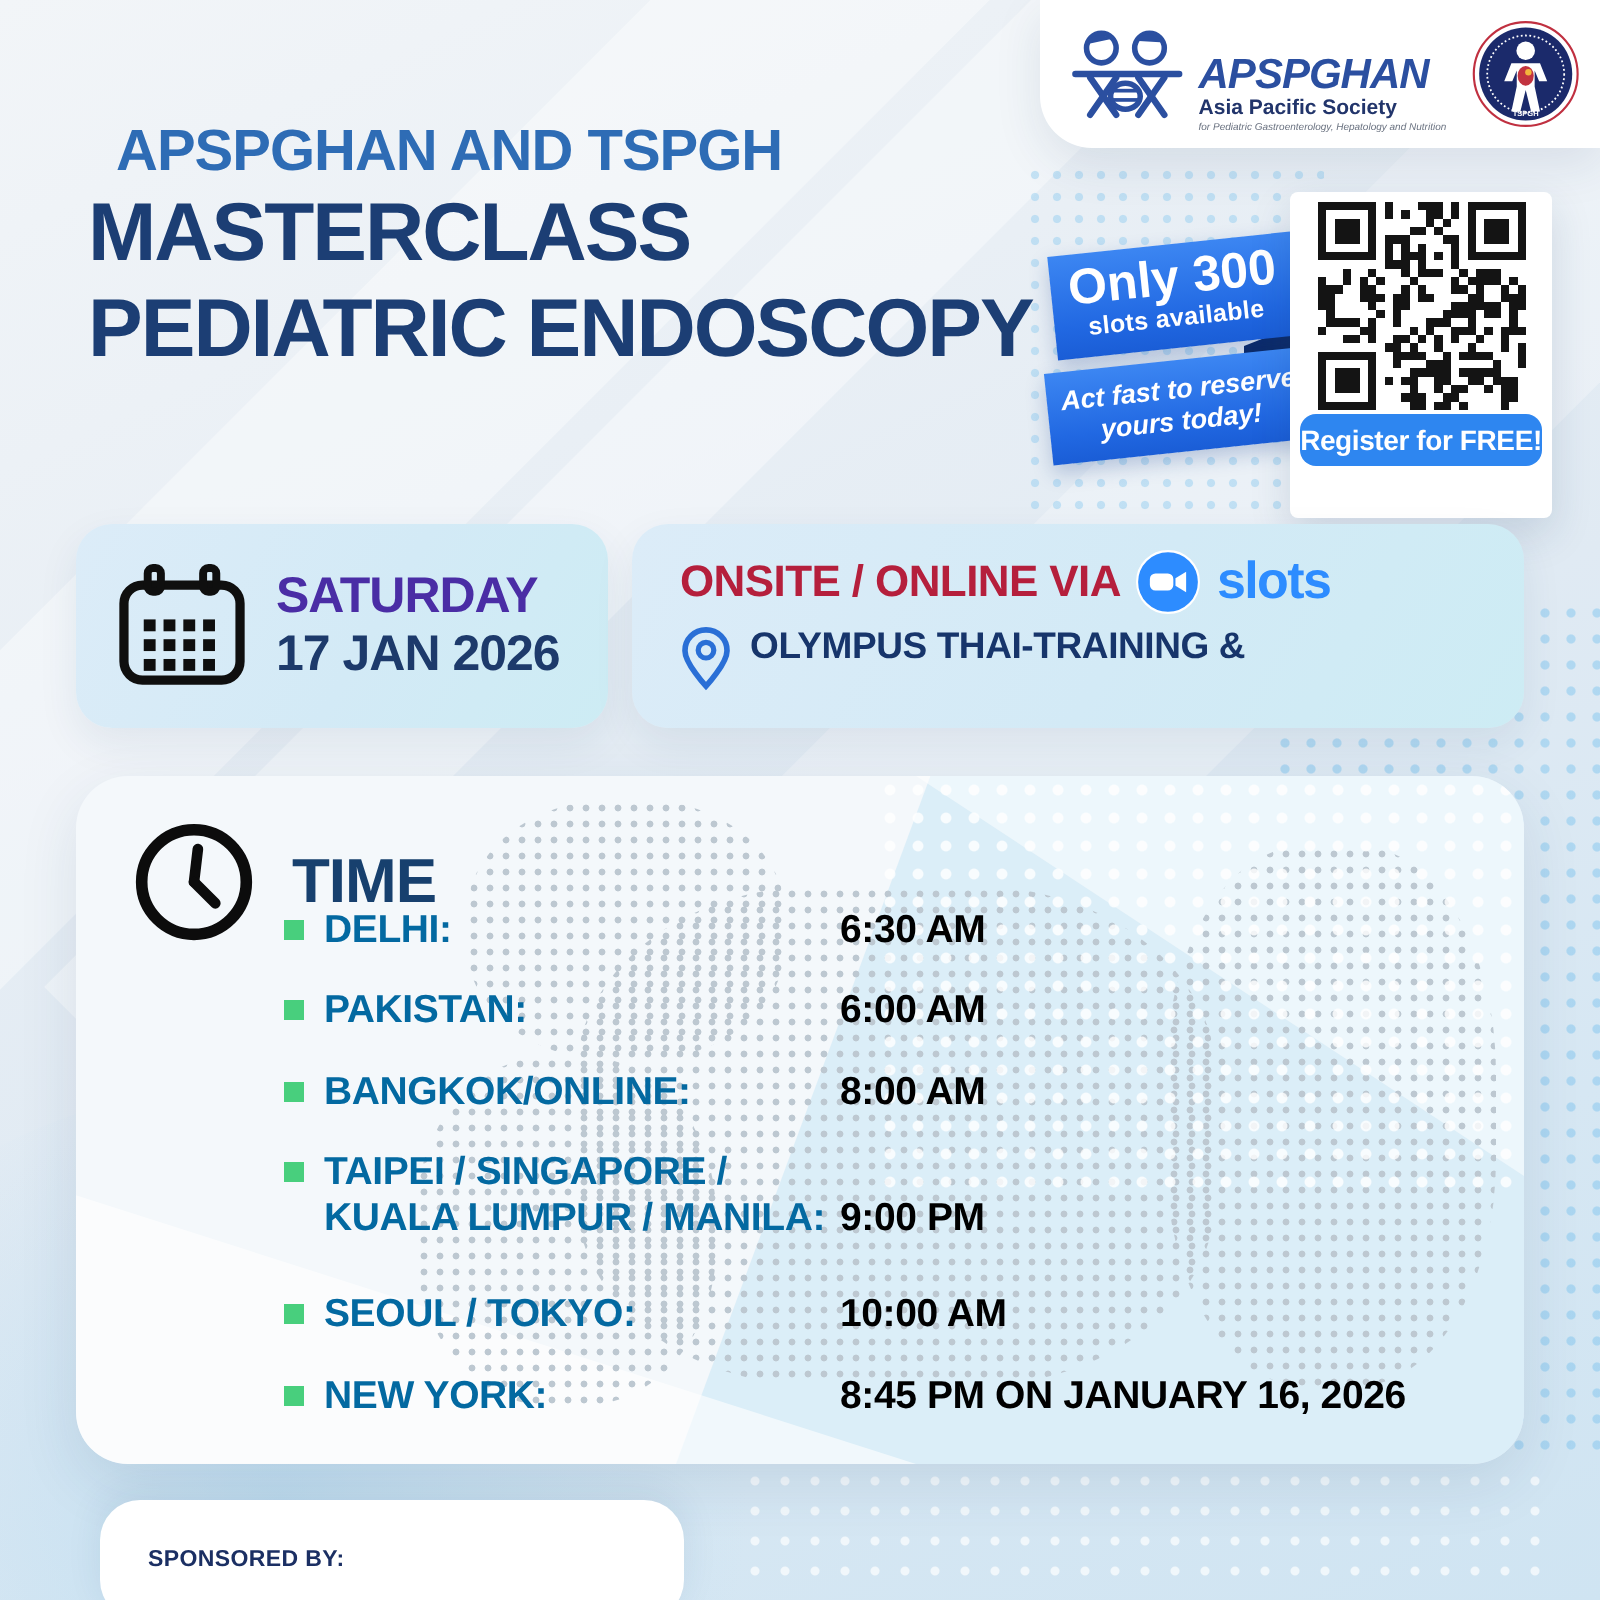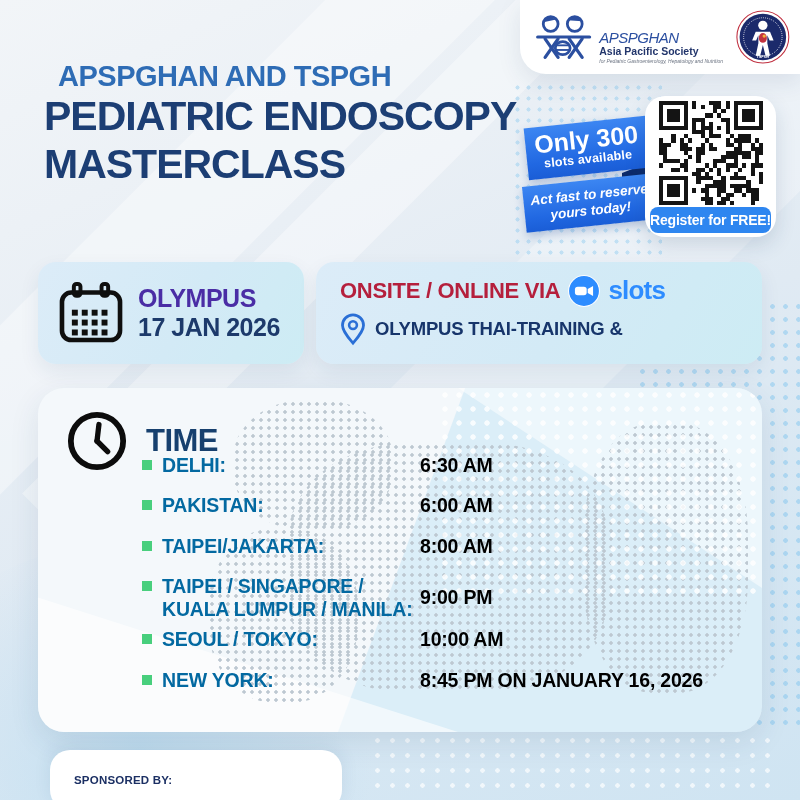--- a/index.html
+++ b/index.html
@@ -20,21 +20,21 @@
     background-image:radial-gradient(rgba(126,196,238,.48) 2px, transparent 2.6px); background-size:13px 13px; }
   .dots-ribbon { left:512px; top:82px; width:150px; height:175px;
     background-image:radial-gradient(rgba(150,206,240,.5) 1.8px, transparent 2.3px); background-size:11px 11px; }
   .dots-bottom { left:370px; top:733px; width:400px; height:60px; opacity:.75;
     background-image:radial-gradient(rgba(255,255,255,.9) 2px, transparent 2.5px); background-size:15px 15px; }
 
   
   .logo-card { position:absolute; left:520px; top:0; width:280px; height:74px; background:#ffffff;
     border-radius:0 0 0 26px; box-shadow:0 8px 24px rgba(30,60,100,.10); display:flex; align-items:center; padding:6px 10px 6px 14px; }
   .apsp-text { margin-left:6px; width:148px; }
-  .apsp-name { font-size:15px; font-weight:400; font-style:italic; color:#2b4fa0; letter-spacing:-.5px; line-height:1;margin-top:20px; }
+  .apsp-name { font-size:21px; font-weight:700; font-style:italic; color:#2b4fa0; letter-spacing:-.5px; line-height:1;margin-top:20px; }
   .apsp-sub  { font-size:10.5px; font-weight:800; color:#22356b; line-height:1.25; }
   .apsp-tag  { font-size:5px; color:#6a7280; font-style:italic; line-height:1.2; }
   .tspgh-badge { margin-left:auto; }
 
   
   .title-block { position:absolute; left:44px; top:60px; }
   .title-kicker { margin-left:14px; font-size:29px; font-weight:800; color:#2e6cb5; letter-spacing:-.5px; }
   .title-main { font-size:41px; font-weight:800; color:#1c3e74; letter-spacing:-1px; line-height:1.17; }
 
   
@@ -45,40 +45,40 @@
   .fold3 { left:12px; top:86px; width:26px; height:26px; clip-path:polygon(0 0, 100% 0, 48% 100%); }
   .band { position:absolute; background:linear-gradient(180deg,#3c86f2 0%,#2168e2 70%,#1a5dd6 100%);
     color:#fff; text-align:center; transform:rotate(-6deg); box-shadow:0 4px 10px rgba(20,60,140,.25); }
   .band1 { left:4px; top:12px; width:122px; height:52px; padding-top:4px; }
   .band1 .big { font-size:25px; font-weight:800; line-height:1.05; }
   .band1 .small { font-size:12.5px; font-weight:700; letter-spacing:.2px; }
   .band2 { left:2px; top:70px; width:132px; height:46px; display:flex; align-items:center; justify-content:center; }
   .band2 .txt { font-size:13.5px; font-weight:800; font-style:italic; line-height:1.18; }
 
   
-  .qr-card { position:absolute; left:645px; top:96px; width:131px; height:141px; background:#fff;
-    border-radius:20px; box-shadow:0 8px 20px rgba(30,60,100,.15); padding:5px; }
+  .qr-card { position:absolute; left:645px; top:96px; width:131px; height:163px; background:#fff;
+    border-radius:4px; box-shadow:0 8px 20px rgba(30,60,100,.15); padding:5px; }
   .qr-box { width:121px; height:104px; display:flex; align-items:center; justify-content:center; }
   .qr-box svg { width:104px; height:104px; }
   .qr-cta { margin-top:2px; width:121px; height:26px; background:#2e86f0; border-radius:8px; color:#fff;
     font-size:14px; font-weight:800; display:flex; align-items:center; justify-content:center; letter-spacing:-.2px; }
 
   
   .info-card { position:absolute; top:262px; height:102px; border-radius:18px;
     background:linear-gradient(120deg,#dcecf8 0%,#d3eaf6 55%,#cdecf4 100%);
     box-shadow:0 8px 20px rgba(30,60,100,.08); }
   .date-card { left:38px; width:266px; display:flex; align-items:center; padding-left:20px; }
   .date-text { margin-left:14px; }
   .date-day  { font-size:25px; font-weight:800; color:#4a2da5; letter-spacing:-.5px; line-height:1.15; }
   .date-date { font-size:25px; font-weight:800; color:#1d3a6b; letter-spacing:-.5px; line-height:1.15; }
   .venue-card { left:316px; width:446px; padding:13px 0 0 24px; }
   .venue-row1 { display:flex; align-items:center; gap:8px; }
   .venue-mode { font-size:22px; font-weight:800; color:#b51f3c; letter-spacing:-.3px; }
   .zoom-wordmark { font-size:26px; font-weight:700; color:#2d8cff; letter-spacing:-.8px; line-height:1; margin-top:-2px; }
-  .venue-row2 { display:flex; align-items:center; gap:9px; margin-top:5px; }
+  .venue-row2 { display:flex; align-items:flex-start; gap:9px; margin-top:5px; }
   .venue-loc { font-size:18.5px; font-weight:800; color:#17356b; line-height:1.16; letter-spacing:-.2px; }
 
   
   .time-card { position:absolute; left:38px; top:388px; width:724px; height:344px; border-radius:26px;
     background:#f4f8fb; box-shadow:0 10px 30px rgba(30,60,100,.10); overflow:hidden; }
   .tc-shape { position:absolute; pointer-events:none; }
   .tc-tri1 { left:300px; top:0; width:424px; height:344px; background:rgba(199,229,246,.55);
     clip-path:polygon(30% 0, 100% 0, 100% 100%, 0 100%); }
   .tc-tri2 { left:0; top:120px; width:420px; height:224px; background:rgba(255,255,255,.6);
     clip-path:polygon(0 40%, 100% 100%, 0 100%); }
@@ -93,21 +93,21 @@
   .white-dots { position:absolute; left:400px; top:0; width:324px; height:210px; opacity:.85;
     background-image:radial-gradient(rgba(255,255,255,.95) 2.4px, transparent 3px); background-size:14px 14px; pointer-events:none; }
   .time-header { position:absolute; left:28px; top:22px; display:flex; align-items:center; gap:18px; }
   .time-heading { font-size:31px; font-weight:800; color:#17406e; letter-spacing:-.5px; }
   .time-rows { position:absolute; left:104px; top:66px; width:600px; }
   .time-row { display:flex; align-items:flex-start; margin-bottom:18px; }
   .time-row .bullet { width:10px; height:10px; background:#48cf7d; margin:6px 10px 0 0; flex:none; }
   .time-row .city { width:258px; font-size:19.5px; font-weight:800; color:#0369a1; letter-spacing:-.2px;
     line-height:1.15; white-space:pre-line; flex:none; }
   .time-row .time { font-size:19.5px; font-weight:800; color:#000000; letter-spacing:-.2px; line-height:1.15; }
-  .time-row.two-line { align-items:center; margin-bottom:8px; }
+  .time-row.two-line { align-items:flex-end; margin-bottom:26px; }
   .time-row.two-line .bullet { align-self:flex-start; }
 
   
   .sponsor-card { position:absolute; left:50px; top:750px; width:292px; height:60px; background:#fff;
     border-radius:20px; box-shadow:0 -4px 18px rgba(30,60,100,.08); display:flex; align-items:center; padding:0 18px 0 24px; }
   .sponsor-label { font-size:11.5px; font-weight:800; color:#1b2f63; letter-spacing:.2px; }
   .olympus { margin-left:12px; position:relative; }
   .olympus-name { font-size:27px; font-weight:800; color:#283583; letter-spacing:-.5px; transform:scaleY(.92); display:inline-block; }
   .olympus-r { font-size:8px; font-weight:700; color:#283583; vertical-align:top; }
   .olympus-swoosh { position:absolute; left:4px; right:2px; bottom:-4px; height:4px;
@@ -155,22 +155,22 @@
       <circle cx="30" cy="17" r="5.2" fill="#ffffff"></circle>
       <path d="M22 24 h16 l4 10 h-4.5 l-2.5 -6 v9 l3 14 h-5 l-3 -12 -3 12 h-5 l3 -14 v-9 l-2.5 6 H18 Z" fill="#ffffff"></path>
       <ellipse cx="30" cy="31" rx="4.5" ry="5.5" fill="#c2333f"></ellipse>
       <circle cx="31.5" cy="29" r="1.8" fill="#f3b43c"></circle>
       <text x="30" y="53.5" text-anchor="middle" font-size="4.2" font-weight="bold" fill="#ffffff">TSPGH</text>
     </svg>
   </div>
 
   <div class="title-block">
     <div class="title-kicker">APSPGHAN AND TSPGH</div>
+    <div class="title-main">MASTERCLASS</div>
     <div class="title-main">PEDIATRIC ENDOSCOPY</div>
-    <div class="title-main">MASTERCLASS</div>
   </div>
 
   <div class="ribbon">
     <div class="fold fold1"></div>
     <div class="fold fold2"></div>
     <div class="fold fold3"></div>
     <div class="band band1">
       <div class="big">Only 300</div>
       <div class="small">slots available</div>
     </div>
@@ -411,21 +411,21 @@
           <rect x="36" y="57" width="9" height="9"></rect>
           <rect x="51" y="57" width="9" height="9"></rect>
           <rect x="66" y="57" width="9" height="9"></rect>
         <rect x="21" y="72" width="9" height="9"></rect>
           <rect x="36" y="72" width="9" height="9"></rect>
           <rect x="51" y="72" width="9" height="9"></rect>
           <rect x="66" y="72" width="9" height="9"></rect>
       </g>
     </svg>
     <div class="date-text">
-      <div class="date-day">OLYMPUS</div>
+      <div class="date-day">SATURDAY</div>
       <div class="date-date">17 JAN 2026</div>
     </div>
   </div>
 
   <div class="info-card venue-card">
     <div class="venue-row1">
       <span class="venue-mode">ONSITE / ONLINE VIA</span>
       <svg width="32" height="32" viewBox="0 0 30 30">
         <circle cx="15" cy="15" r="14.5" fill="#2d8cff" stroke="#ffffff" stroke-width="1"></circle>
         <rect x="6.5" y="11" width="11" height="8" rx="2.6" fill="#ffffff"></rect>
@@ -469,21 +469,21 @@
   </div>
 
   <div class="time-row">
     <span class="bullet"></span>
     <span class="city">PAKISTAN:</span>
     <span class="time">6:00 AM</span>
   </div>
 
   <div class="time-row">
     <span class="bullet"></span>
-    <span class="city">TAIPEI/JAKARTA:</span>
+    <span class="city">BANGKOK/ONLINE:</span>
     <span class="time">8:00 AM</span>
   </div>
 
   <div class="time-row two-line">
     <span class="bullet"></span>
     <span class="city">TAIPEI / SINGAPORE /
 KUALA LUMPUR / MANILA:</span>
     <span class="time">9:00 PM</span>
   </div>
 

